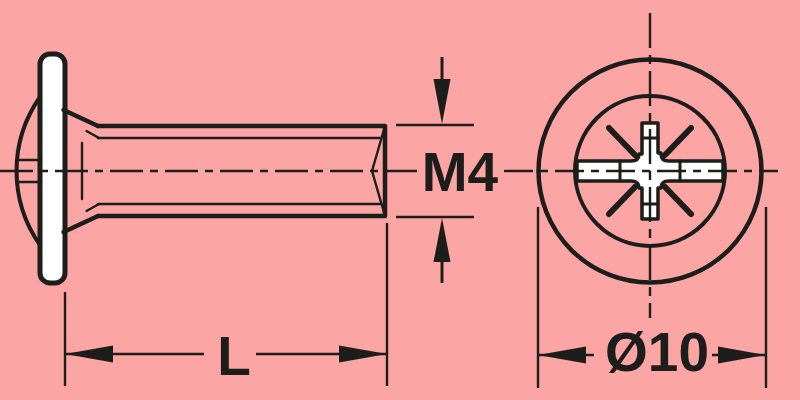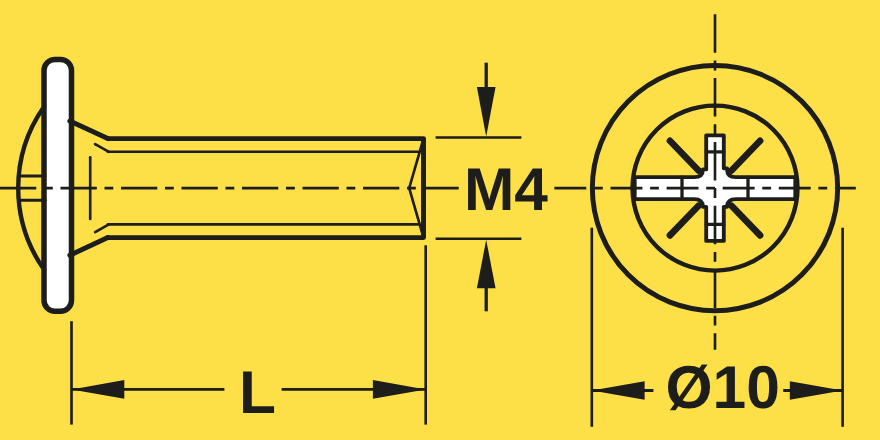--- a/index.html
+++ b/index.html
@@ -4,21 +4,21 @@
 <style>
   html, body {
     margin: 0;
     padding: 0;
     background: #ffffff;
   }
   .stage {
     position: relative;
     width: 800px;
     height: 400px;
-    background: #fde047;
+    background: #fca5a5;
     overflow: hidden;
     font-family: "Liberation Sans", sans-serif;
   }
   svg { display: block; }
   .dim-text {
     font-family: "Liberation Sans", sans-serif;
     font-weight: bold;
     font-size: 55px;
     fill: #1d1d1b;
   }

